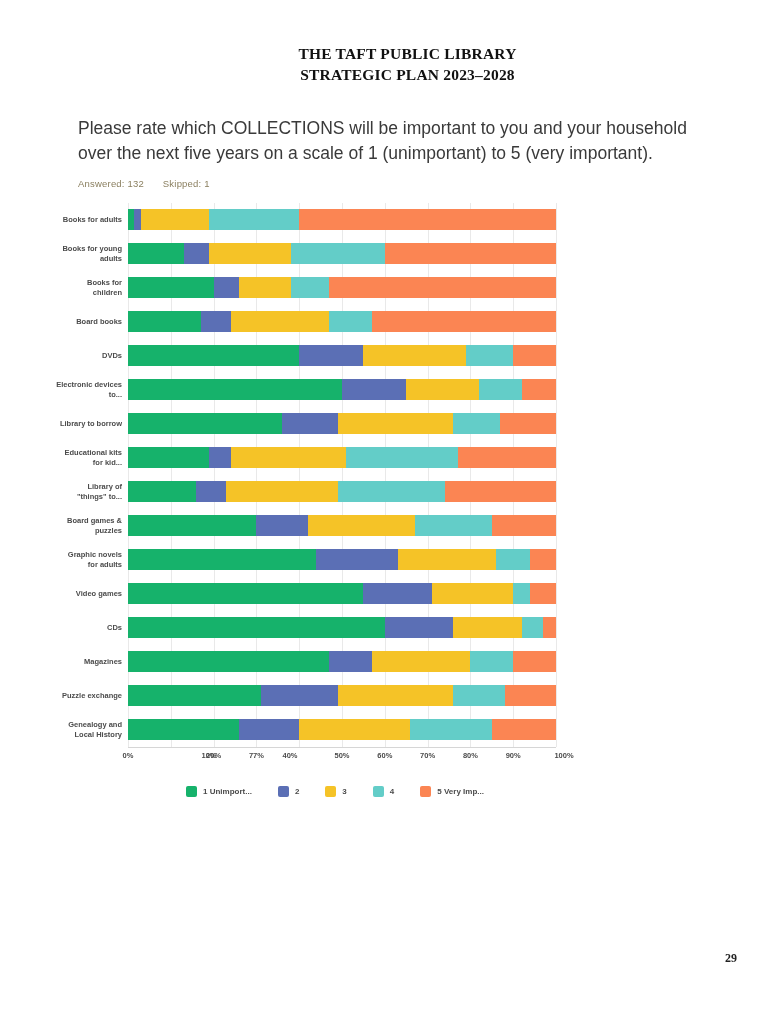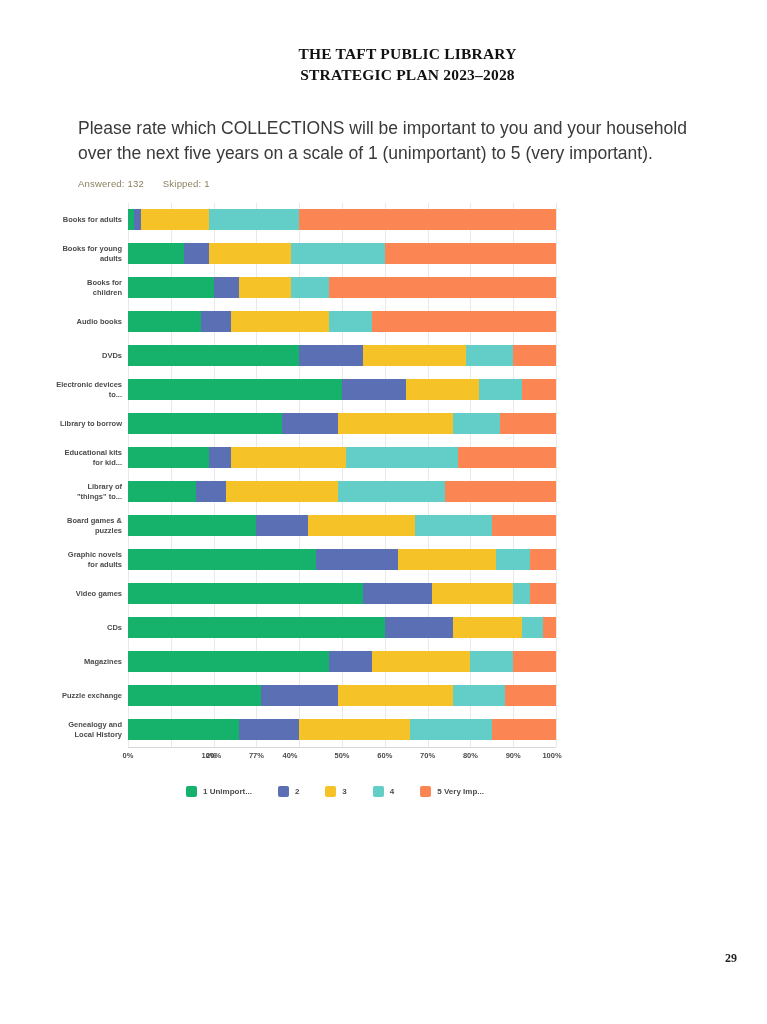--- a/index.html
+++ b/index.html
@@ -210,21 +210,21 @@
             <div class="row-label">Books for children</div>
             <div class="bar">
               <div class="seg" style="background: rgb(22, 178, 107); width: 85.6px;"></div>
               <div class="seg" style="background: rgb(91, 111, 181); width: 25.68px;"></div>
               <div class="seg" style="background: rgb(245, 195, 39); width: 51.36px;"></div>
               <div class="seg" style="background: rgb(99, 205, 200); width: 38.52px;"></div>
               <div class="seg" style="background: rgb(251, 133, 83); width: 226.84px;"></div>
             </div>
           </div>
           <div class="row">
-            <div class="row-label">Audio books</div>
+            <div class="row-label">Board books</div>
             <div class="bar">
               <div class="seg" style="background: rgb(22, 178, 107); width: 72.76px;"></div>
               <div class="seg" style="background: rgb(91, 111, 181); width: 29.96px;"></div>
               <div class="seg" style="background: rgb(245, 195, 39); width: 98.44px;"></div>
               <div class="seg" style="background: rgb(99, 205, 200); width: 42.8px;"></div>
               <div class="seg" style="background: rgb(251, 133, 83); width: 184.04px;"></div>
             </div>
           </div>
           <div class="row">
             <div class="row-label">DVDs</div>
@@ -352,21 +352,21 @@
         <div class="tick" style="left: 0px;">0%</div>
         <div class="tick" style="left: 37px; margin-left: 44px;">10%</div>
         <div class="tick" style="left: 85.6px;">20%</div>
         <div class="tick" style="left: 128.4px;">77%</div>
         <div class="tick" style="left: 162px;">40%</div>
         <div class="tick" style="left: 214px;">50%</div>
         <div class="tick" style="left: 256.8px;">60%</div>
         <div class="tick" style="left: 299.6px;">70%</div>
         <div class="tick" style="left: 342.4px;">80%</div>
         <div class="tick" style="left: 385.2px;">90%</div>
-        <div class="tick" style="left: 424px; text-align: center;">100%</div>
+        <div class="tick" style="left: 436px; text-align: center;">100%</div>
       </div>
     <div class="legend" id="legend">
         <div class="legend-item">
           <span class="legend-swatch" style="background: rgb(22, 178, 107);"></span>
           <span class="legend-label">1 Unimport...</span>
         </div>
         <div class="legend-item">
           <span class="legend-swatch" style="background: rgb(91, 111, 181);"></span>
           <span class="legend-label">2</span>
         </div>

